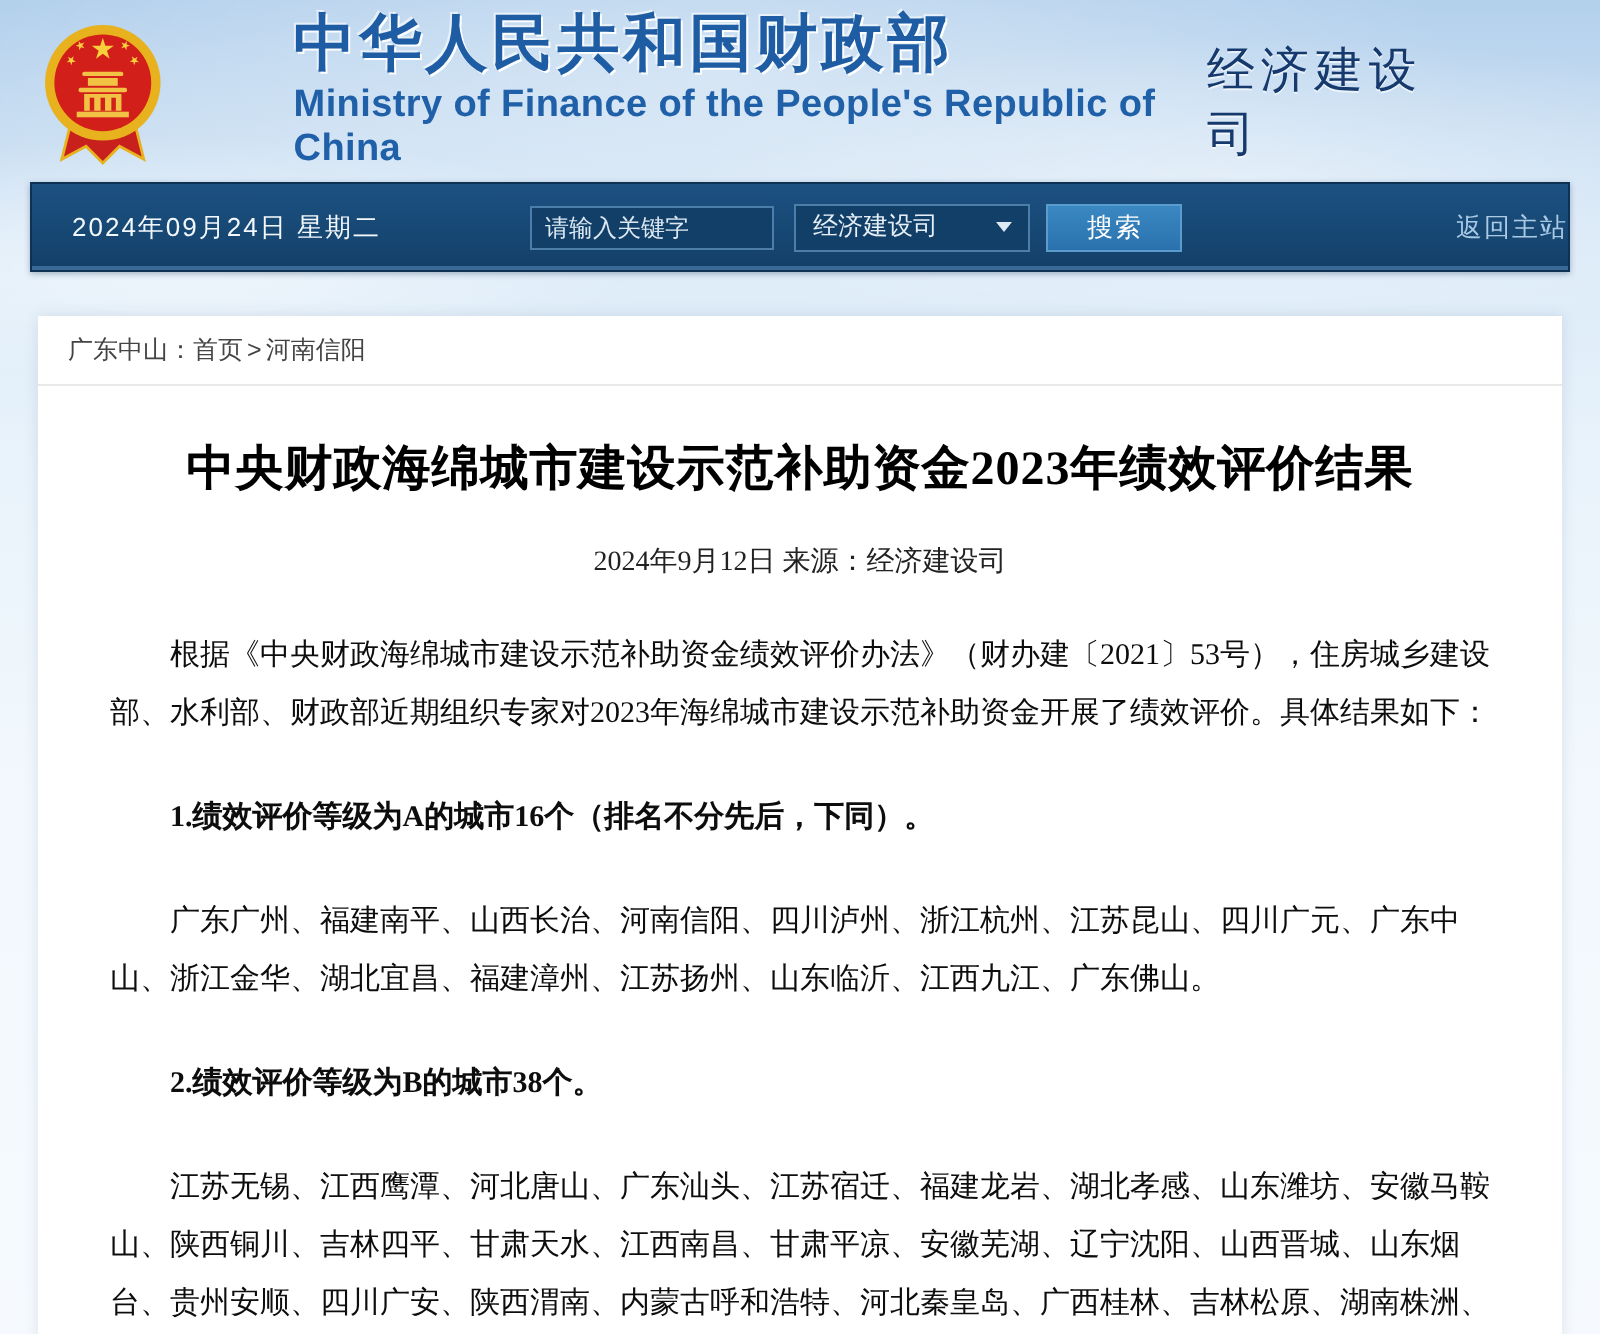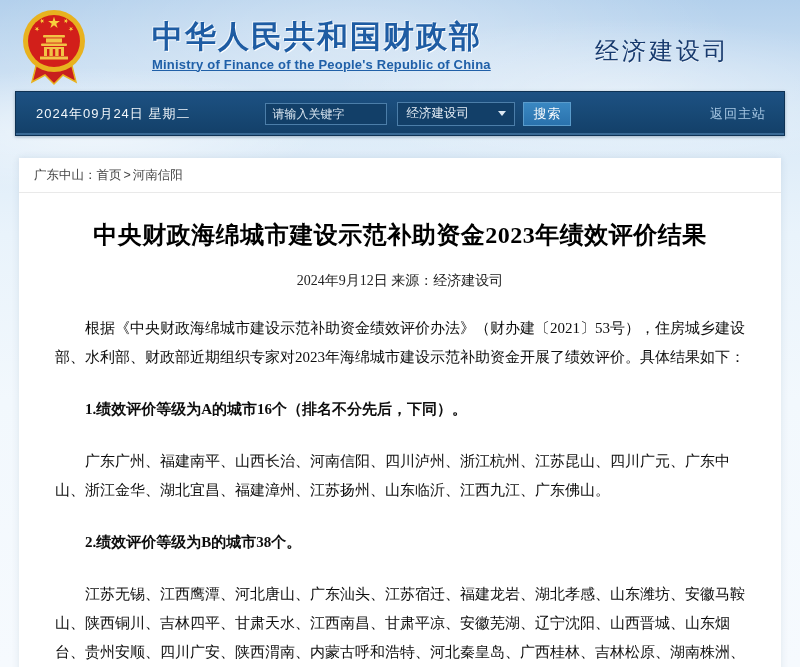--- a/index.html
+++ b/index.html
@@ -22,21 +22,21 @@
   }
   .logo-link { display:flex; align-items:center; text-decoration:none; cursor:pointer;gap:48px; }
   .emblem { width:76px; height:78px; margin-top:2px; }
   .site-title { margin-left:12px; }
   .site-title .zh {
     font-size:31px; font-weight:bold; color:#1e5ca3; letter-spacing:2px;
     text-shadow: 1px 1px 0 rgba(255,255,255,0.95), -1px -1px 0 rgba(255,255,255,0.6);
     line-height:34px;
   }
   .site-title .en {
-    font-size:13px; font-weight:bold; color:#2060a8; margin-top:3px; letter-spacing:0.2px;text-decoration:underline;
+    font-size:19px; font-weight:bold; color:#2060a8; margin-top:3px; letter-spacing:0.2px;
   }
   .dept-name {
     margin-left:auto; margin-right:42px; margin-top:10px;
     font-size:24px; color:#173a6e; letter-spacing:3px; cursor:pointer;
     text-shadow: 0 1px 0 rgba(255,255,255,0.6);
   }
 
   
   .navbar {
     margin:0 15px; height:45px;
@@ -58,26 +58,26 @@
     margin-left:10px; width:118px; height:24px;
     background:#123f68; border:1px solid #4c7ea9; color:#e6eef6;
     display:flex; align-items:center; justify-content:space-between;
     padding:0 8px; font-size:12.5px; cursor:pointer;
   }
   .caret-down {
     width:0; height:0; border-left:4px solid transparent; border-right:4px solid transparent;
     border-top:5px solid #dce8f2;
   }
   .search-button {
-    margin-left:8px; height:24px; padding:0 9px;
+    margin-left:8px; height:24px; padding:0 19px;
     background: linear-gradient(180deg,#3a88c2,#2a72ad);
     border:1px solid #5a9ccc; color:#fff; font-size:13px; cursor:pointer;
     font-family:"Liberation Sans", sans-serif; letter-spacing:1px;
   }
-  .home-link { margin-left:auto; margin-right:18px; color:#a9c9e5; font-size:13px; text-decoration:none; cursor:pointer; letter-spacing:1px; }
+  .home-link { margin-left:auto; color:#a9c9e5; font-size:13px; text-decoration:none; cursor:pointer; letter-spacing:1px; }
 
   
   .content-panel {
     width:762px; margin:22px auto 0; background:#fff;
     min-height:522px;
     box-shadow: 0 0 7px rgba(40,70,110,0.12);
   }
   .breadcrumb {
     padding:9px 15px 8px; font-size:12.5px; color:#444;
     border-bottom:1px solid #e9e9e9;

